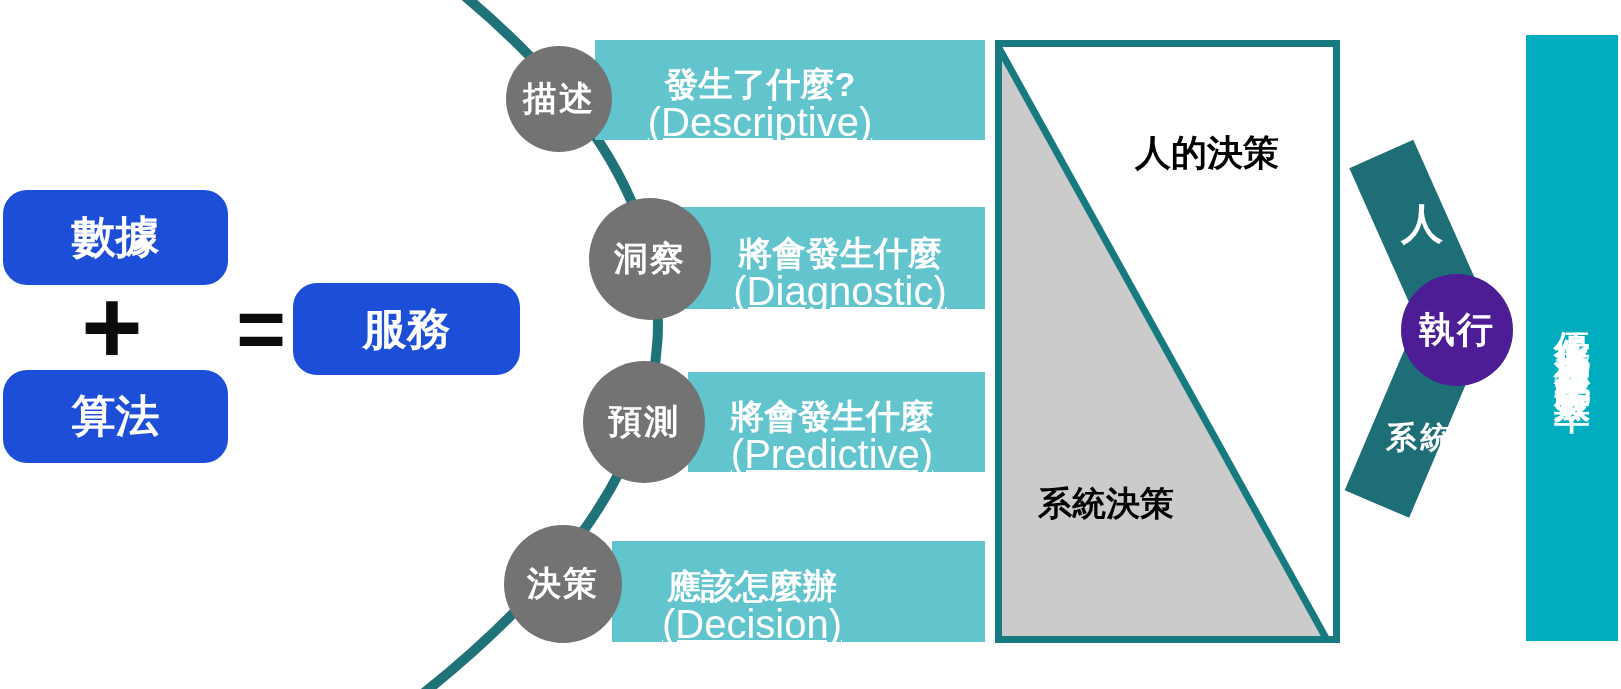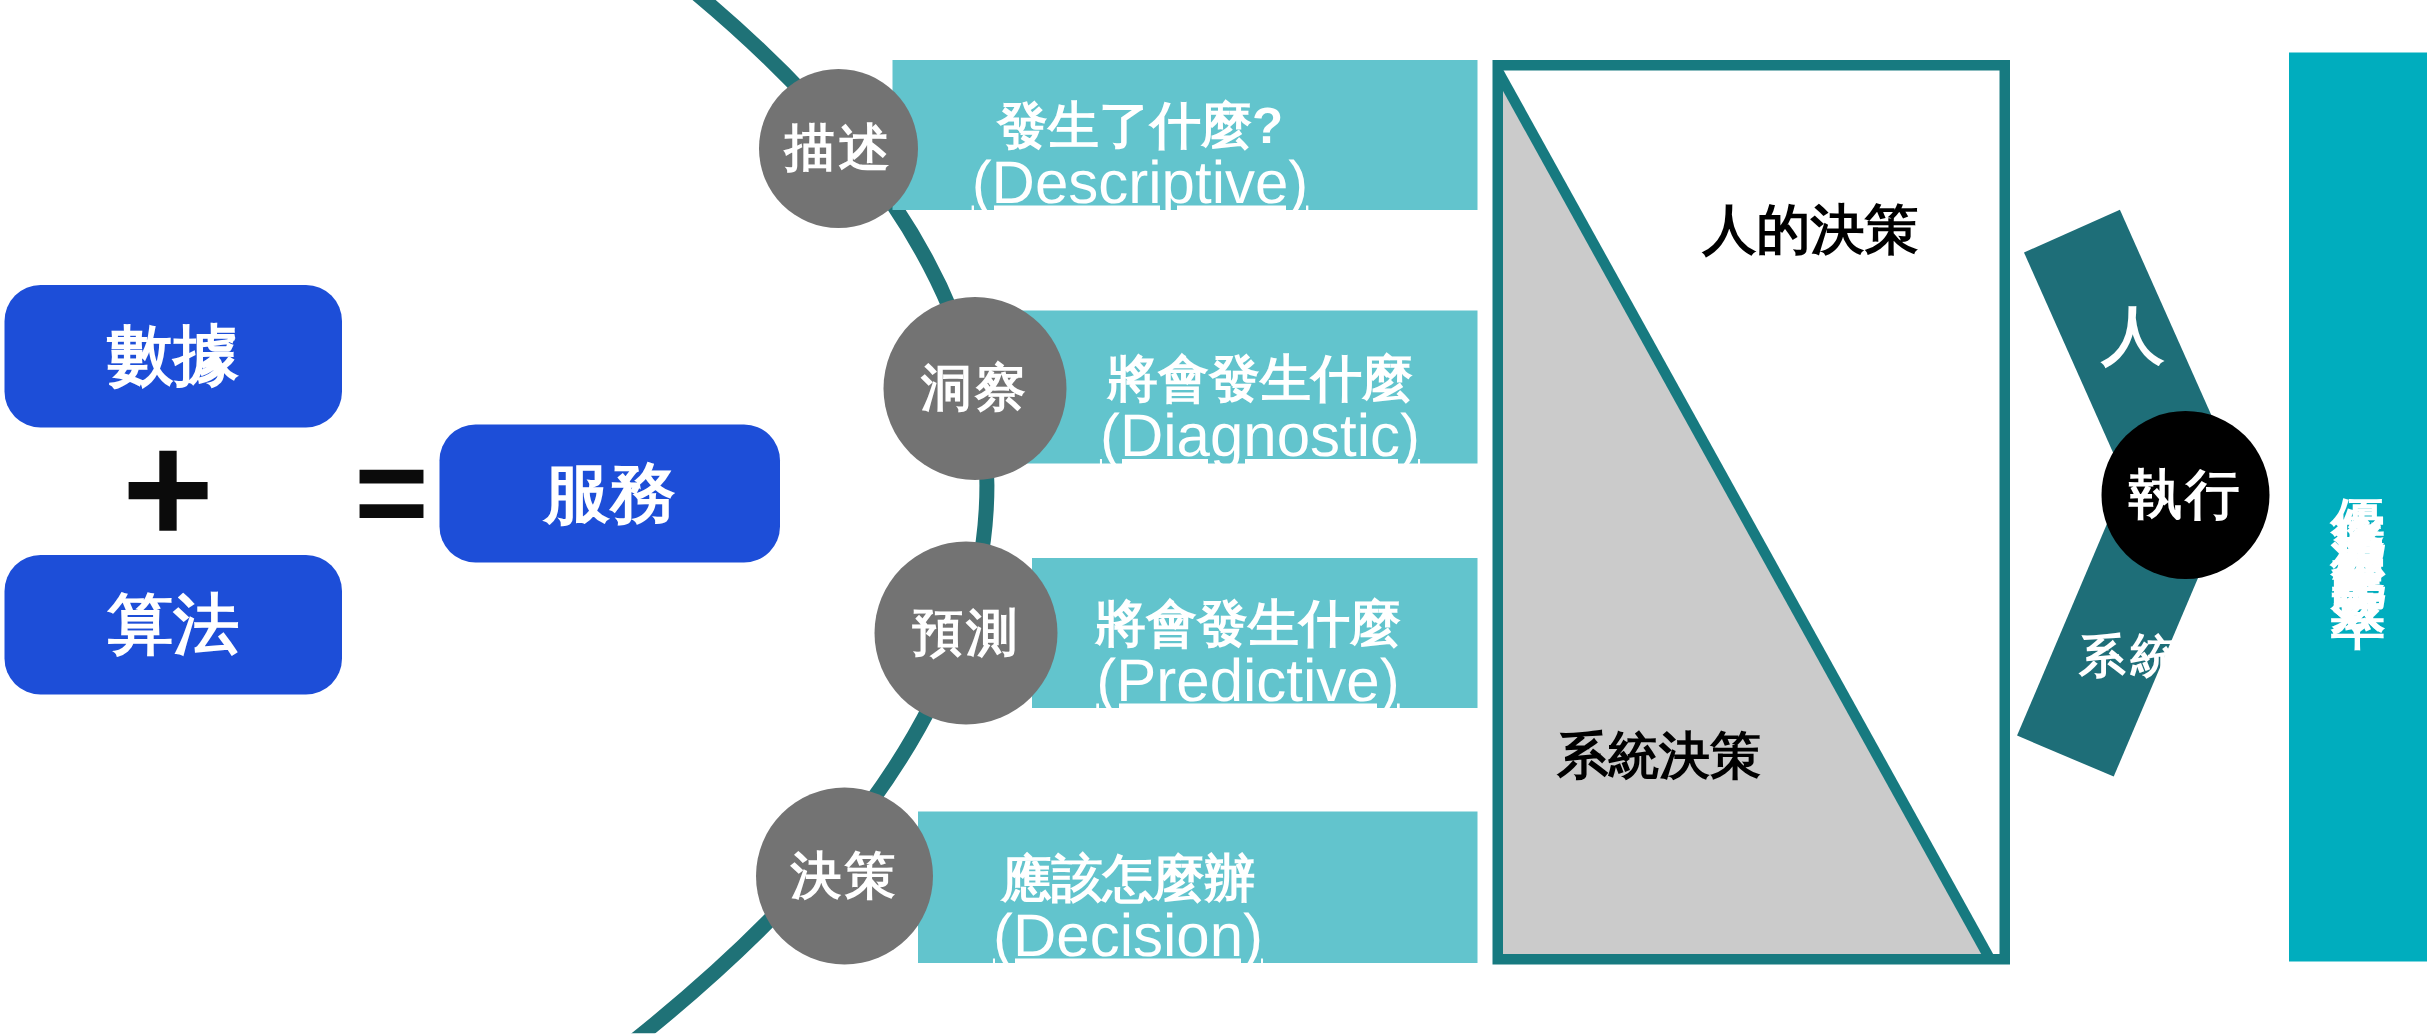--- a/index.html
+++ b/index.html
@@ -38,21 +38,21 @@
   }
   
   .band{background:#1E6E78;z-index:3;}
   .band-upper{transform:rotate(-24deg);}
   .band-lower{transform:rotate(23deg);}
   .band-label{
     color:#ffffff;display:flex;align-items:center;justify-content:center;z-index:5;
     font-weight:600;
   }
   .exec-circle{
-    background:#000000;border-radius:50%;color:#ffffff;font-weight:700;font-size:36px;
+    background:#4c1d95;border-radius:50%;color:#ffffff;font-weight:700;font-size:36px;
     display:flex;align-items:center;justify-content:center;z-index:4;letter-spacing:2px;
   }
   
   .goal-bar{
     background:#00ADBE;z-index:3;display:flex;align-items:center;justify-content:center;
   }
   .goal-text{
     writing-mode:vertical-rl;text-orientation:upright;color:#ffffff;font-weight:700;
     font-size:36px;letter-spacing:7px;line-height:1;
   }

